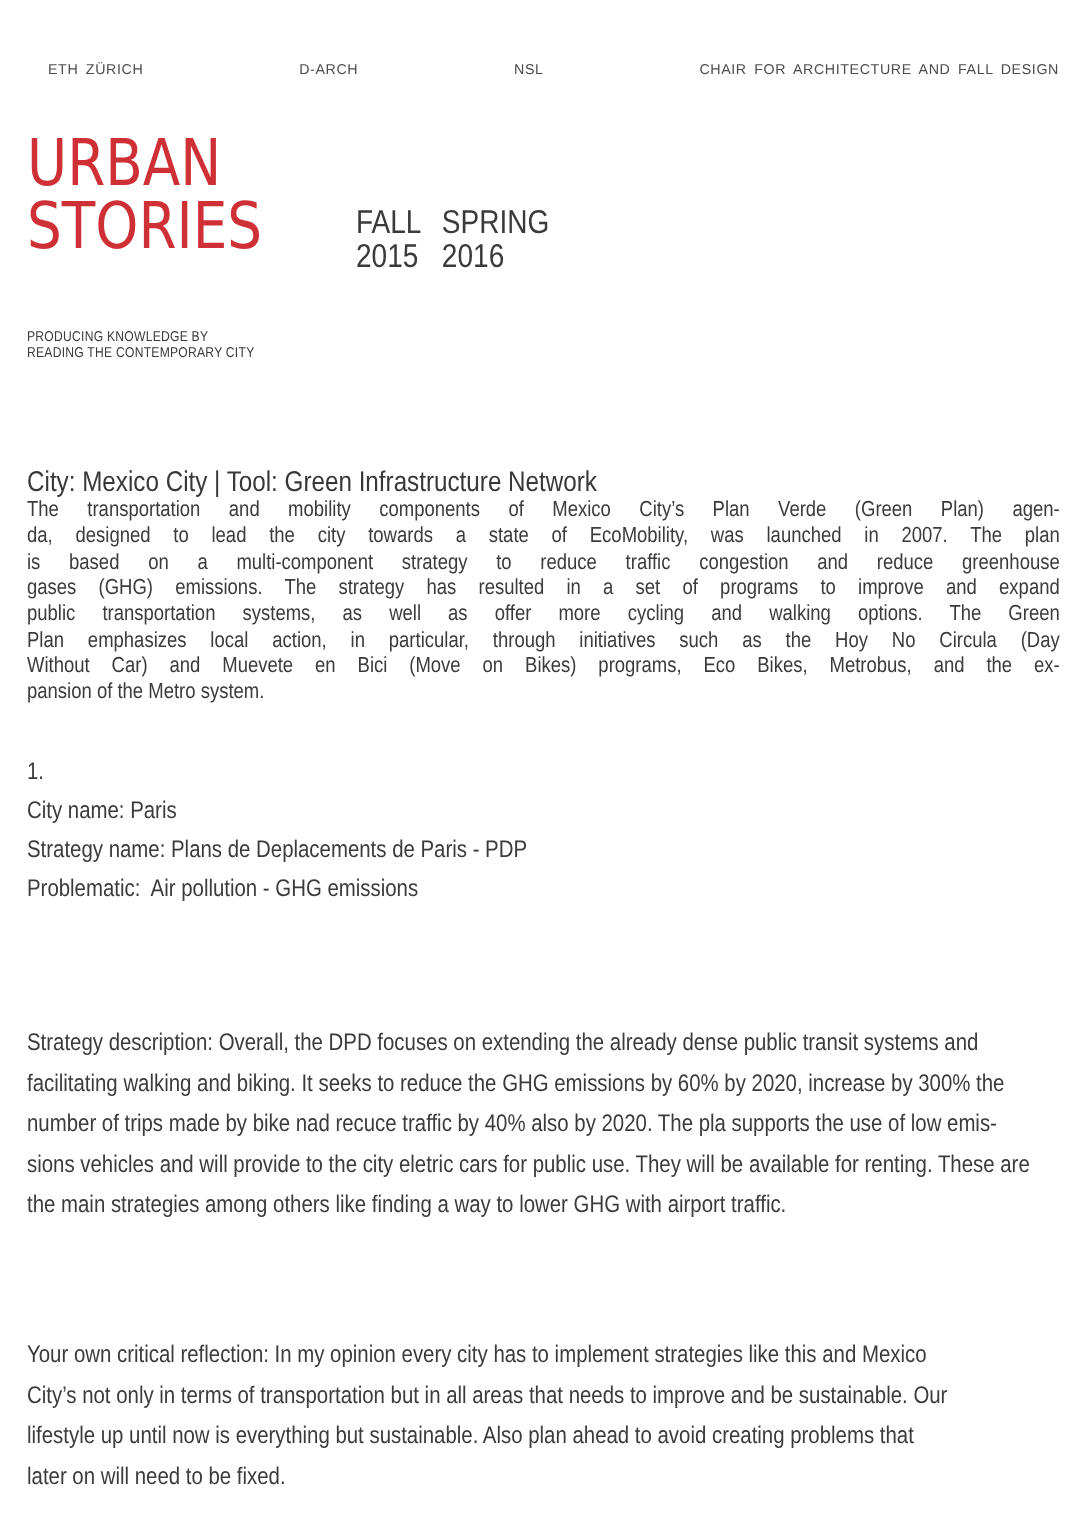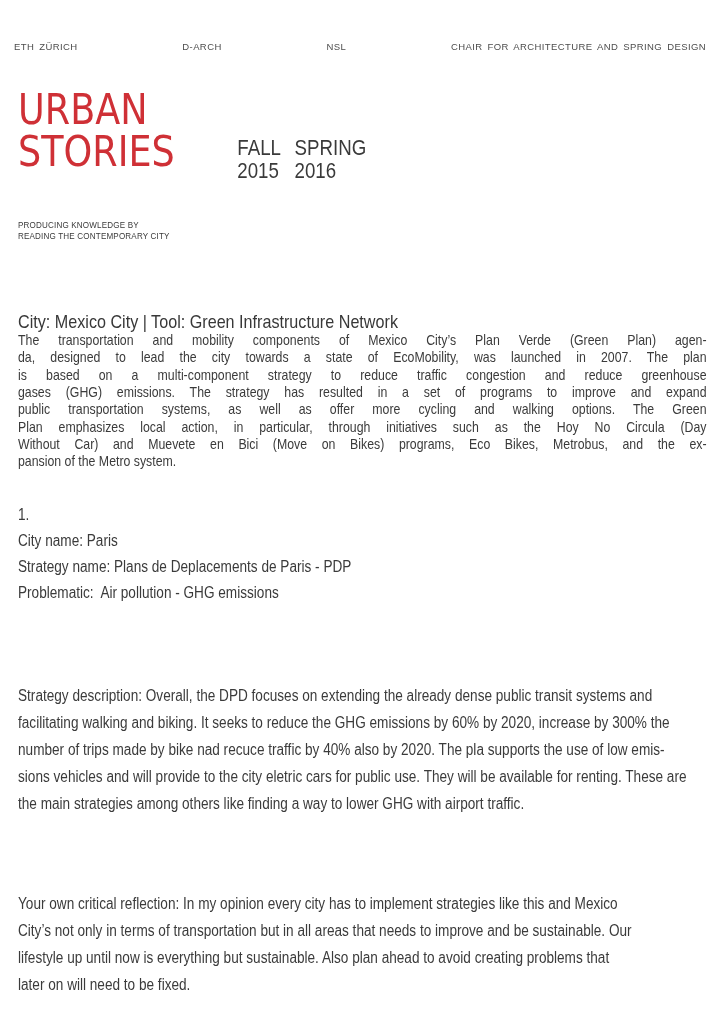--- a/index.html
+++ b/index.html
@@ -10,21 +10,21 @@
     margin: 0 auto;
     background: #ffffff;
     overflow: hidden;
     font-family: "Liberation Sans", sans-serif;
     color: #3b3b3b;
   }
 
   
   .masthead {
     position: absolute;
-    left: 14px;
+    left: 32px;
     right: 18px;
     top: 41px;
     display: flex;
     justify-content: space-between;
     font-size: 9.5px;
     letter-spacing: 0.4px;
     word-spacing: 2px;
     color: #4d4d4d;
     white-space: nowrap;
     text-align: center;
@@ -118,21 +118,21 @@
 </style>
 </head>
 <body>
 
 <div class="page">
 
   <div class="masthead">
       <span>ETH ZÜRICH</span>
       <span>D-ARCH</span>
       <span>NSL</span>
-      <span>CHAIR FOR ARCHITECTURE AND SPRING DESIGN</span>
+      <span>CHAIR FOR ARCHITECTURE AND FALL DESIGN</span>
     </div>
 
   <div class="content-scale">
 
     <div class="logo" style="color: rgb(207, 48, 54);">
       <div>URBAN</div>
       <div>STORIES</div>
     </div>
 
     <div class="terms">

